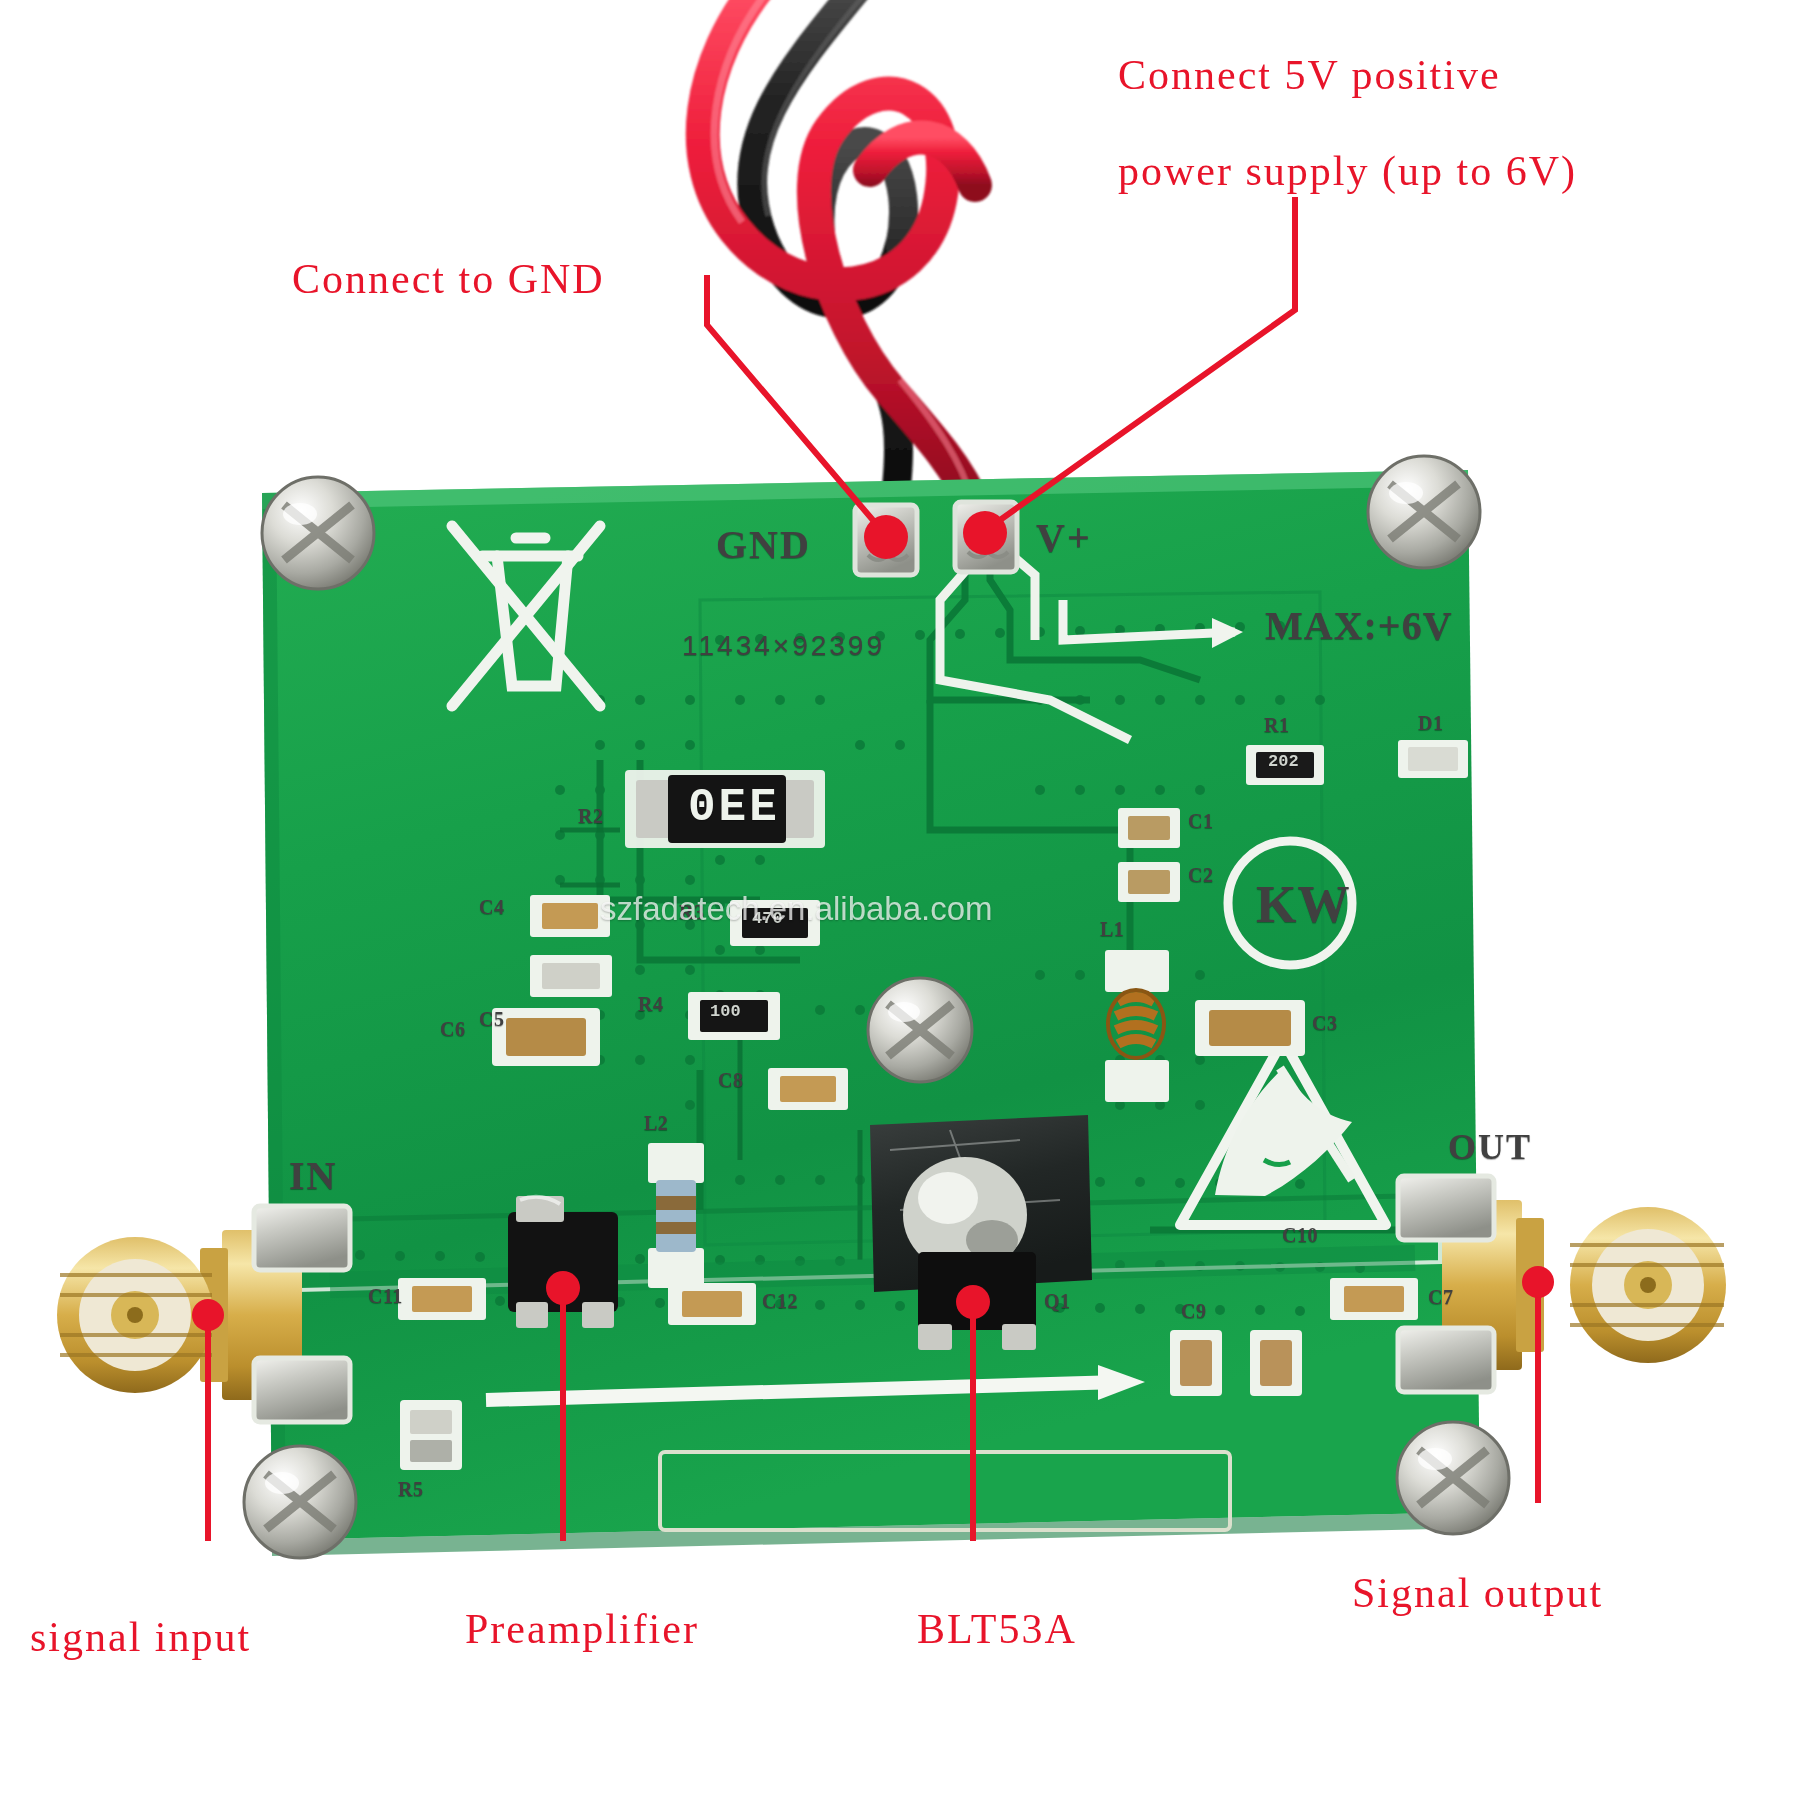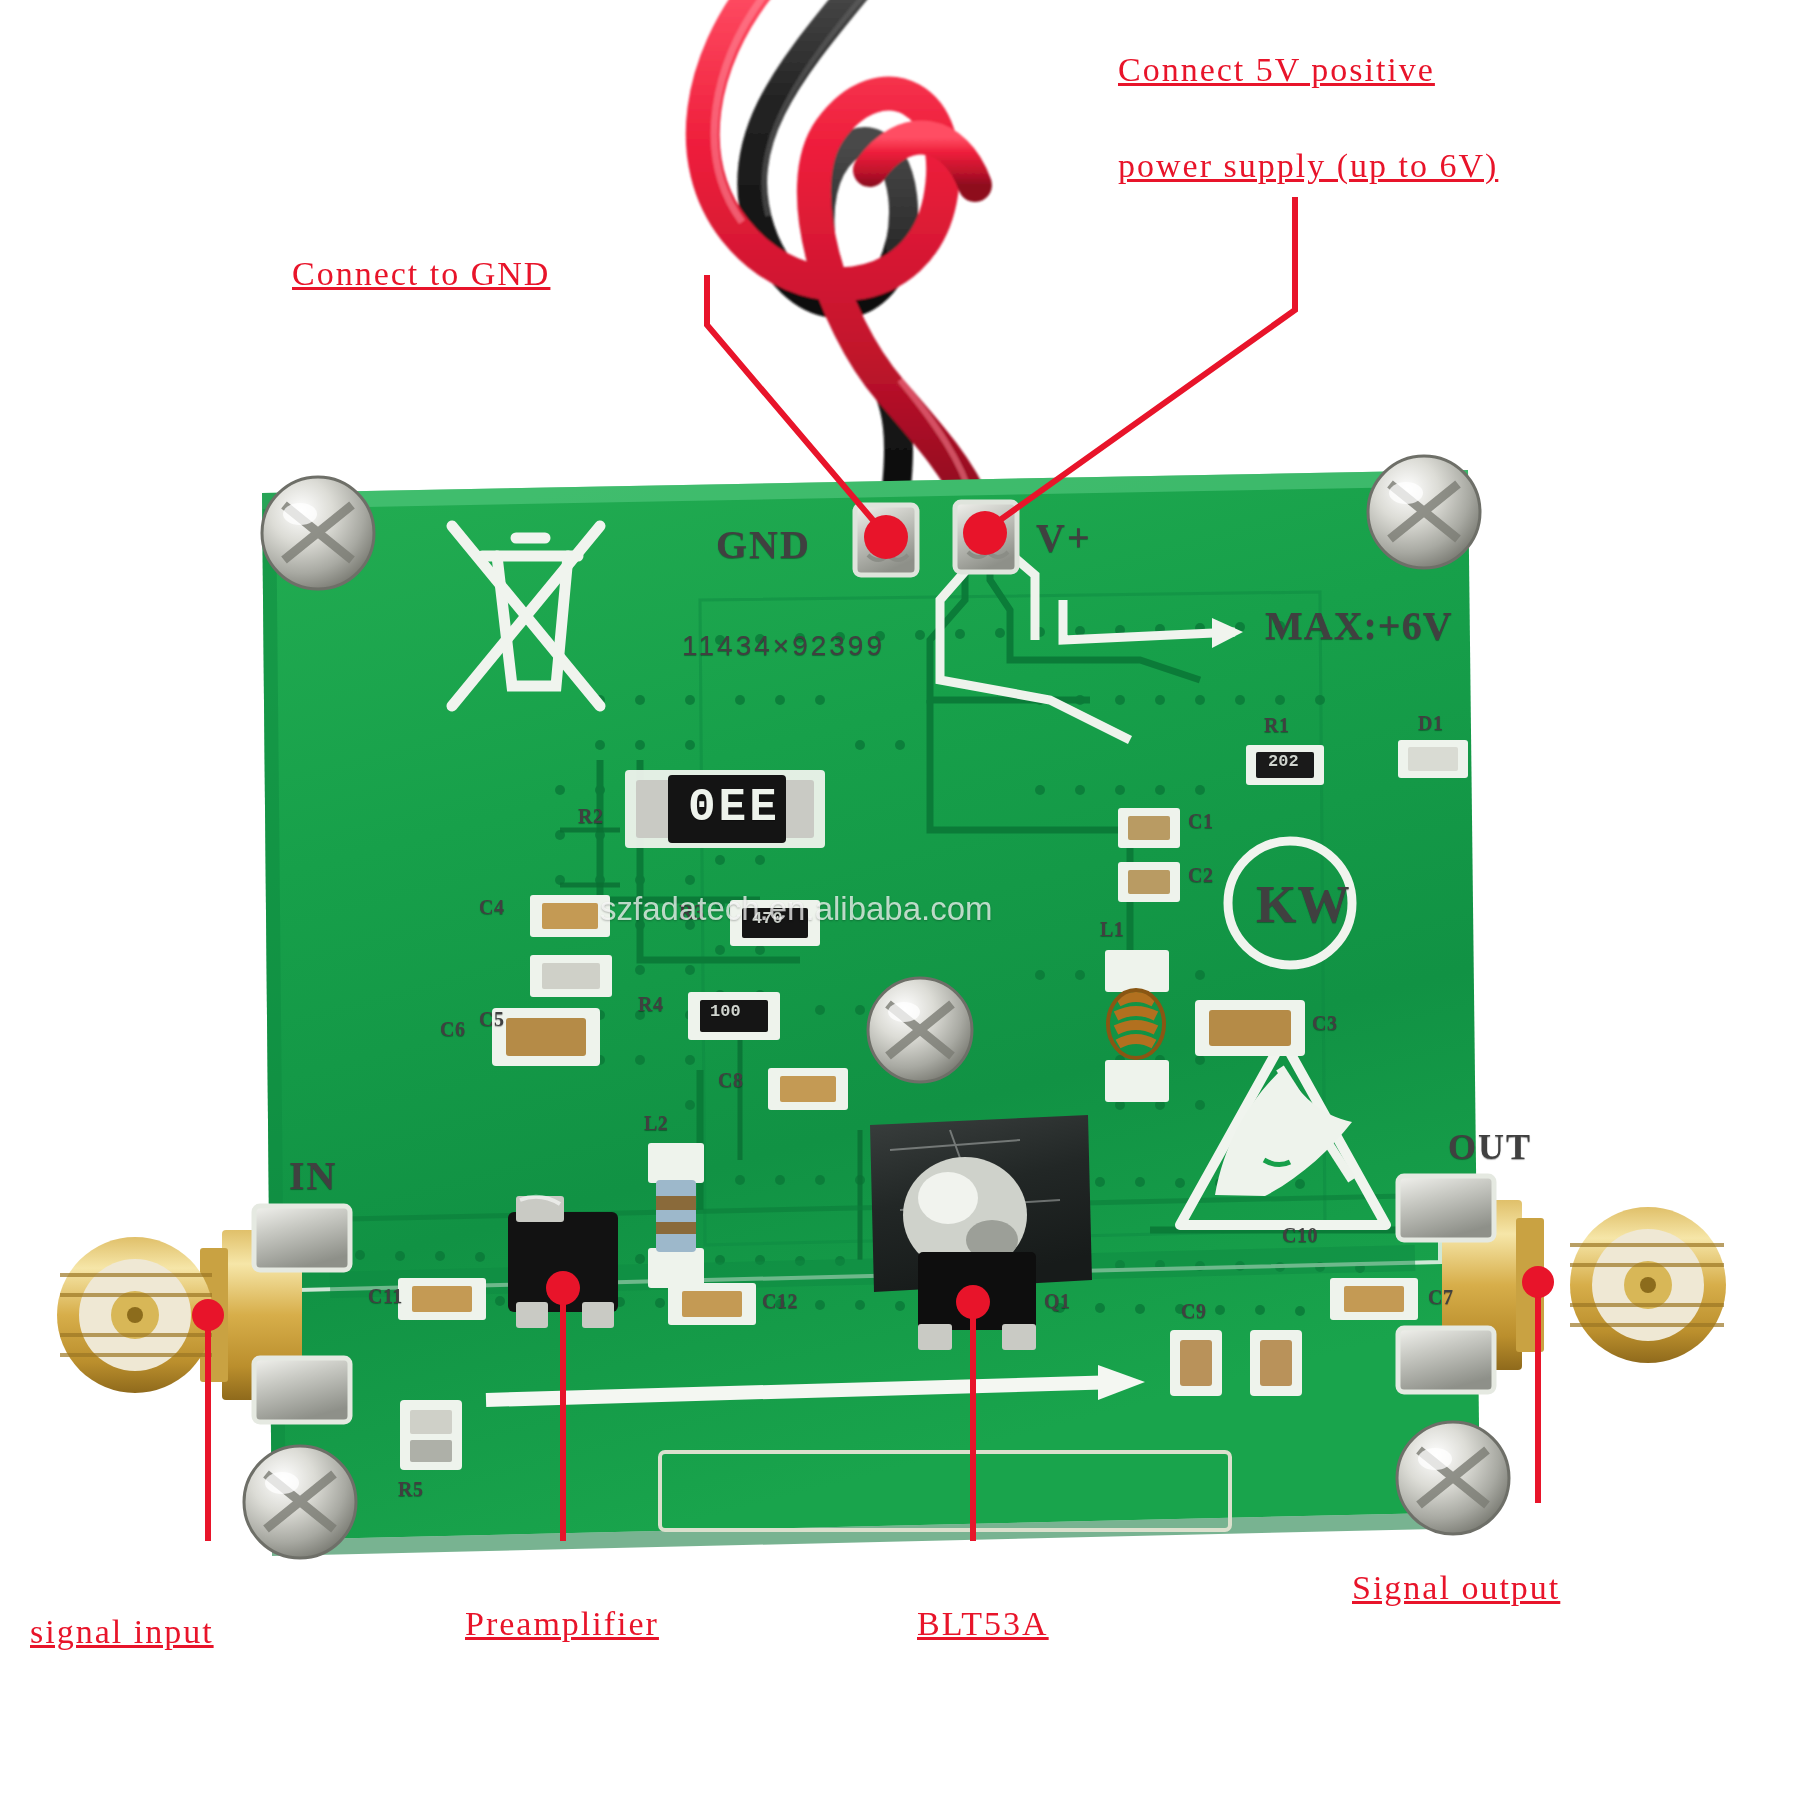--- a/index.html
+++ b/index.html
@@ -24,21 +24,21 @@
   }
   .anno {
     position: absolute;
     color: #e8142a;
     font-family: "Liberation Serif", serif;
     font-size: 44px;
     letter-spacing: 2px;
     white-space: nowrap;
     line-height: 1.5;
   }
-  .anno.big { font-size: 34px; text-decoration: underline; }
+  .anno.big { font-size: 42px; }
   .silk {
     position: absolute;
     color: #404040;
     font-family: "Liberation Serif", serif;
     font-weight: bold;
     white-space: nowrap;
     text-shadow: 0 1px 1px rgba(0,0,0,.35);
   }
   .silk.small {
     font-size: 20px;

